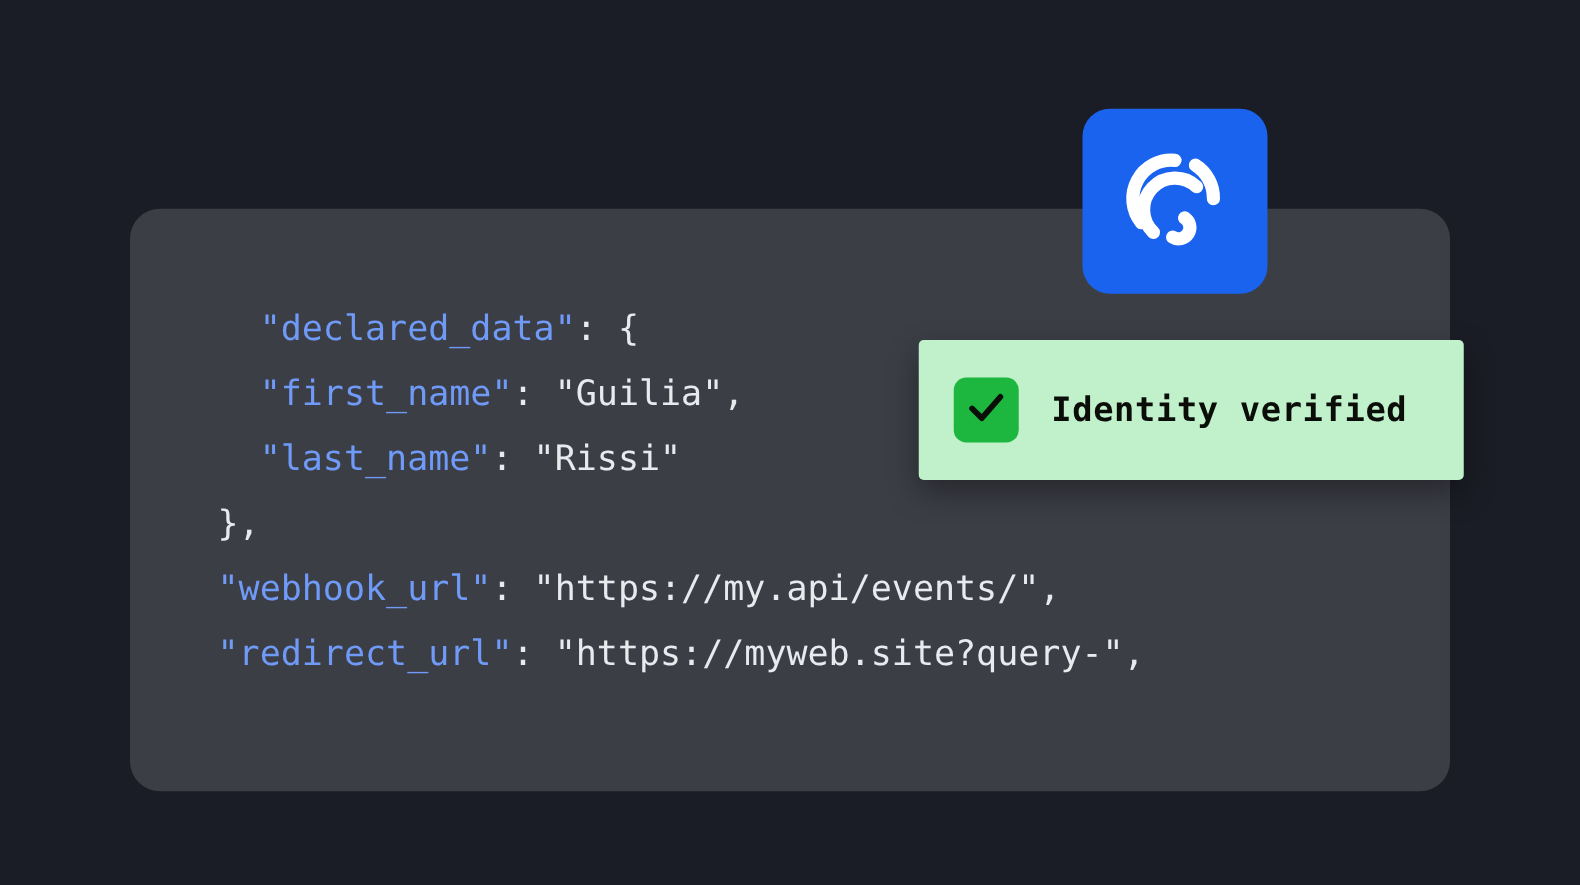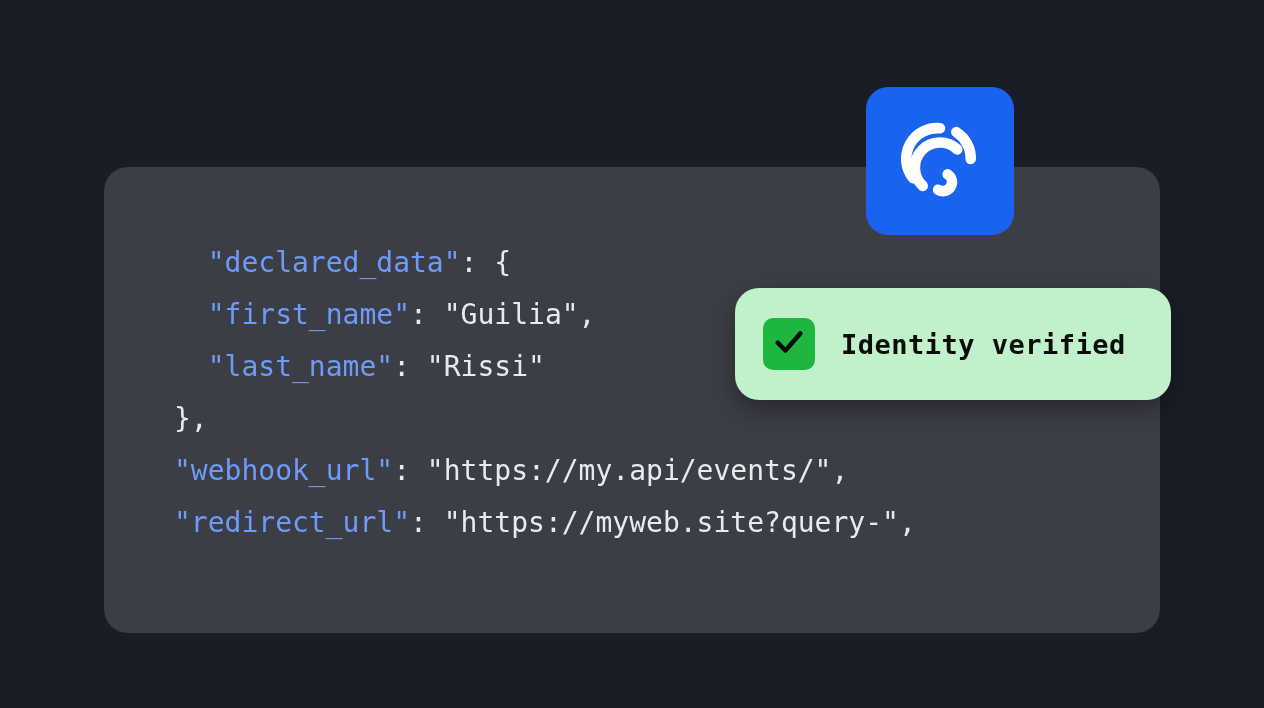--- a/index.html
+++ b/index.html
@@ -39,27 +39,26 @@
     align-items: center;
     justify-content: center;
   }
   .verify-card {
     position: absolute;
     left: 735px;
     top: 272px;
     width: 436px;
     height: 112px;
     background: #c1f1cb;
-    border-radius: 24px;
+    border-radius: 4px;
     display: flex;
     align-items: center;
     padding: 0 28px;
     gap: 26px;
     box-shadow: 0 10px 24px rgba(0,0,0,0.35);
-    margin-top: 16px;
   }
   .check-square {
     width: 52px;
     height: 52px;
     background: #1db63e;
     border-radius: 10px;
     display: flex;
     align-items: center;
     justify-content: center;
     flex-shrink: 0;

